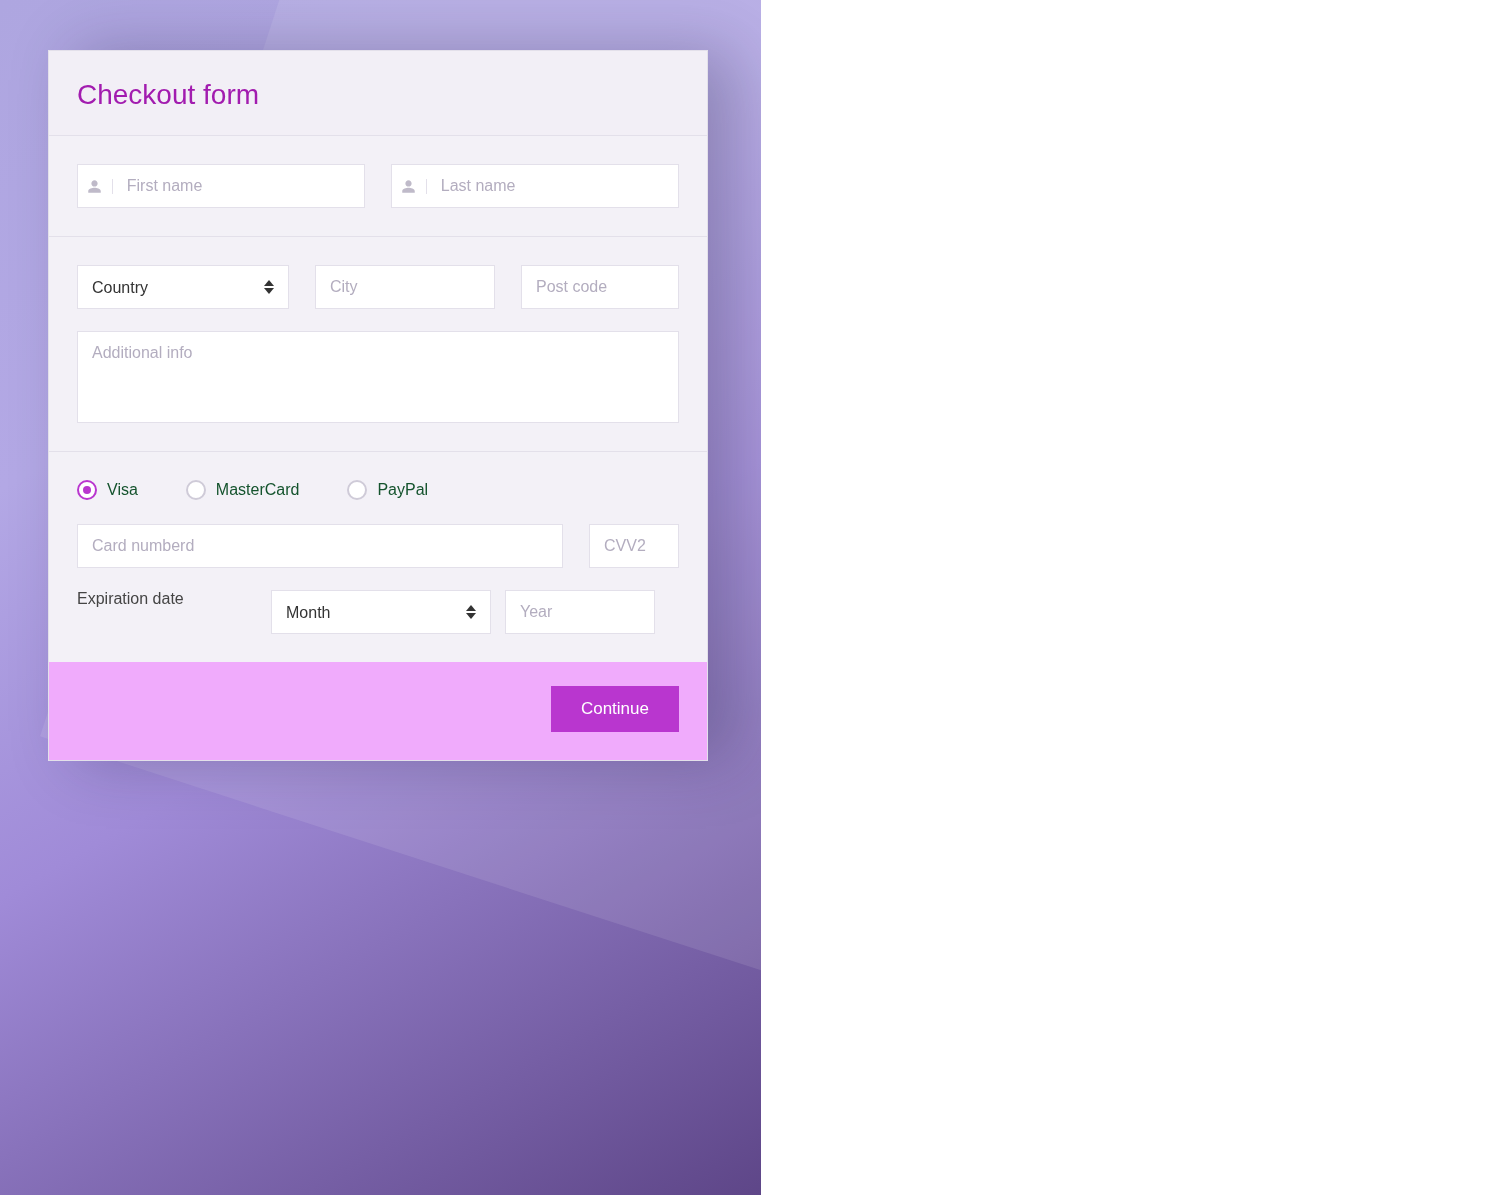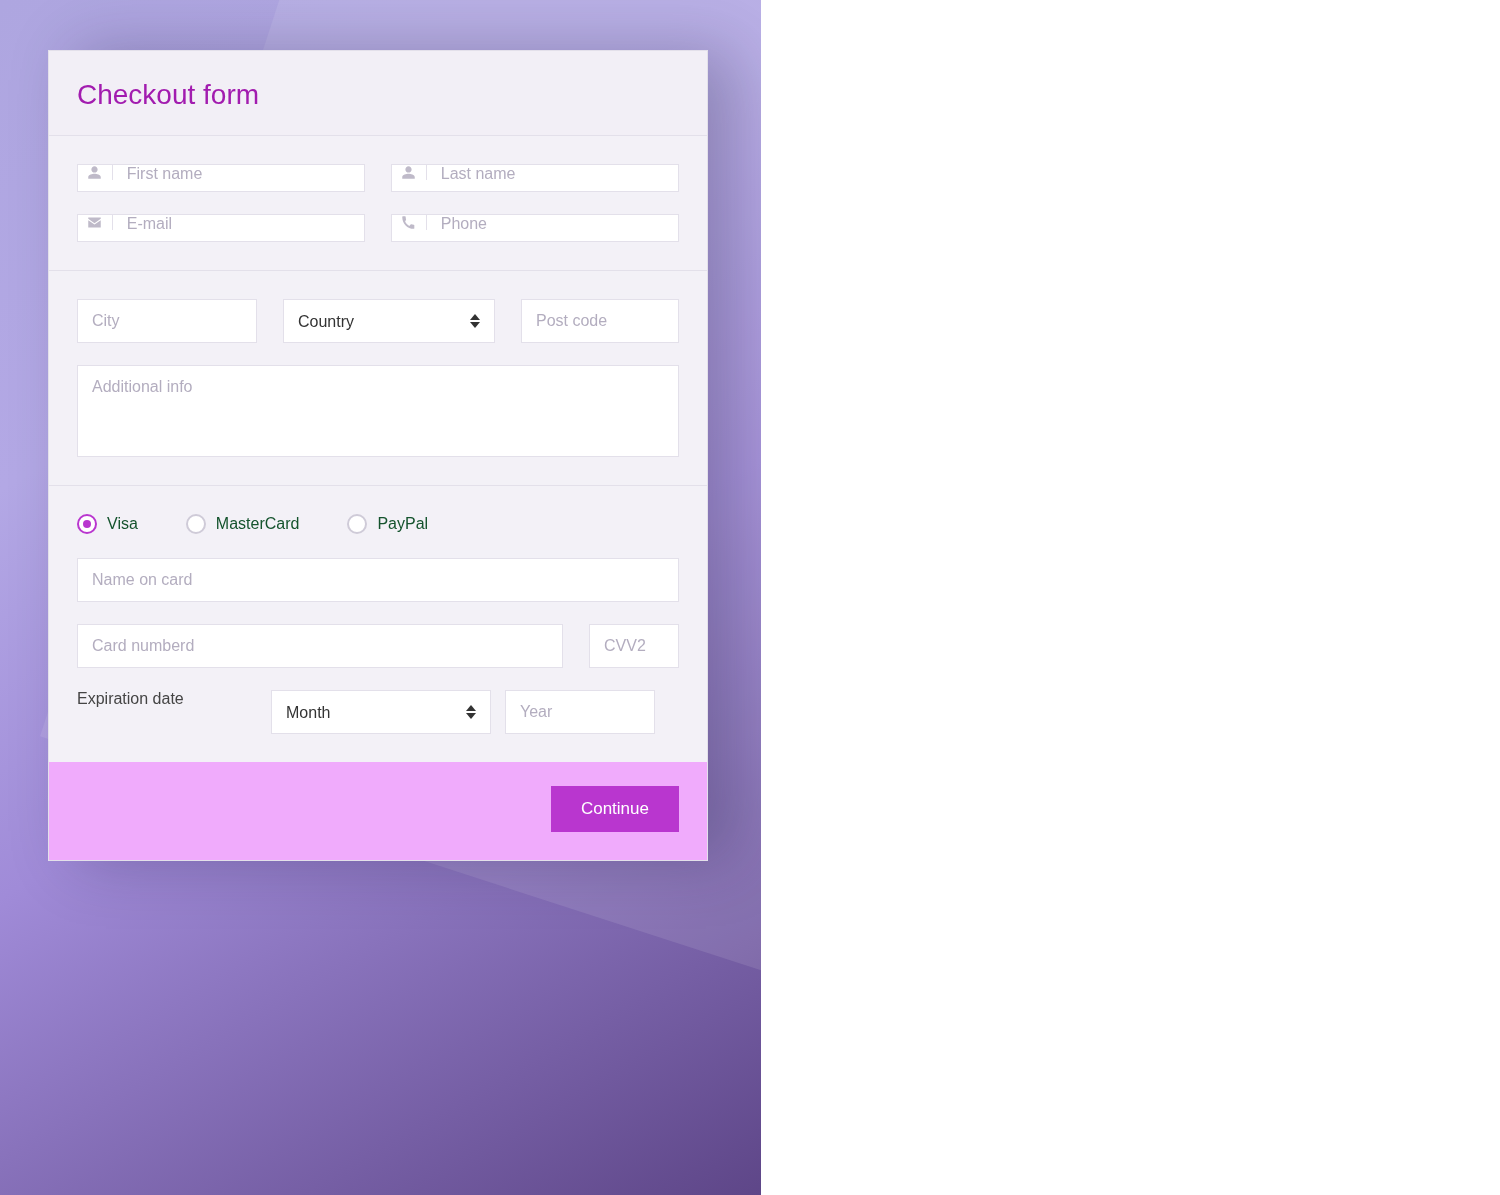--- a/index.html
+++ b/index.html
@@ -26,22 +26,22 @@
   background: #f2eff6;
 }
 .card-title { font-size: 28px; font-weight: 400; color: #a21caf; }
 .section { padding: 28px; border-bottom: 1px solid #e3e0ea; }
 .section.last  { border-bottom: none; }
 .row { display: flex; gap: 26px; }
 .row + .row { margin-top: 22px; }
 .col-6 { flex: 1 1 0; }
 
 .input-group {
-  display: flex; align-items: flex-start;
-  border: 1px solid #e3e0ea; background: #fff; height: 28px;
+  display: flex; align-items: center;
+  border: 1px solid #e3e0ea; background: #fff; height: 44px;
 }
 .input-prefix {
   width: 40px; display: flex; align-items: center; justify-content: center;
   border-right: 1px solid #e3e0ea; color: #bfbac9;
 }
 .field, .select {
   width: 100%; border: none; outline: none; background: transparent;
   font-size: 16px; padding: 0 14px; color: #333;
   font-family: inherit;
 }
@@ -122,59 +122,37 @@
           <div class="input-group">
             <span class="input-prefix">
               <svg class="icon-svg" viewBox="0 0 24 24" fill="currentColor">
                   <path d="M12 12c2.761 0 5-2.239 5-5s-2.239-5-5-5-5 2.239-5 5 2.239 5 5 5zm0 2c-3.337 0-10 1.674-10 5v3h20v-3c0-3.326-6.663-5-10-5z"></path>
                 </svg>
             </span>
             <input class="field" type="text" placeholder="Last name" style="">
           </div>
         </div>
       </div>
-      <div class="row">
-        <div class="col-6">
-          <div class="input-group">
-            <span class="input-prefix">
-              <svg class="icon-svg" viewBox="0 0 24 24" fill="currentColor">
-                  <path d="M2 4h20v2l-10 7L2 6V4zm0 4.236 10 7 10-7V20H2V8.236z"></path>
-                </svg>
-            </span>
-            <input class="field" type="text" placeholder="E-mail" style="">
-          </div>
-        </div>
-        <div class="col-6">
-          <div class="input-group">
-            <span class="input-prefix">
-              <svg class="icon-svg" viewBox="0 0 24 24" fill="currentColor">
-                  <path d="M6.6 10.8a15.05 15.05 0 0 0 6.6 6.6l2.2-2.2c.3-.3.7-.4 1.1-.3 1.2.4 2.5.6 3.8.6.6 0 1 .4 1 1V21c0 .6-.4 1-1 1C10.3 22 2 13.7 2 3c0-.6.4-1 1-1h3.5c.6 0 1 .4 1 1 0 1.3.2 2.6.6 3.8.1.4 0 .8-.3 1.1L6.6 10.8z"></path>
-                </svg>
-            </span>
-            <input class="field" type="text" placeholder="Phone" style="">
-          </div>
-        </div>
-      </div>
     </div>
 
     <div class="section">
       <div class="row">
-        <div style="flex:0 0 180px">
-          <input class="plain-input" type="text" placeholder="City" style="">
-        </div>
         <div style="flex:0 0 212px">
           <div class="select-wrap">
             <select>
               <option>Country</option>
             </select>
             <span class="sort-caret">
               <span class="caret-up"></span>
                 <span class="caret-down"></span>
             </span>
           </div>
+        </div>
+        <div style="flex:0 0 180px">
+          <input class="plain-input" type="text" placeholder="City" style="">
         </div>
         <div style="flex:1">
           <input class="plain-input" type="text" placeholder="Post code" style="">
         </div>
       </div>
       <div class="row">
         <textarea class="plain-input" style="flex: 1 1 0%;" placeholder="Additional info"></textarea>
       </div>
     </div>
 
@@ -188,23 +166,20 @@
           <span class="radio-dot"></span>
           <span class="radio-label">MasterCard</span>
         </label>
         <label class="radio">
           <span class="radio-dot"></span>
           <span class="radio-label">PayPal</span>
         </label>
       </div>
 
       <div class="row">
-        <input class="plain-input" type="text" style="flex: 1 1 0%;" placeholder="Name on card">
-      </div>
-      <div class="row">
         <input class="plain-input" type="text" style="flex: 1 1 0%;" placeholder="Card numberd">
         <input class="plain-input" type="text" style="flex: 0 0 90px;" placeholder="CVV2">
       </div>
 
       <div class="exprow">
         <span class="exp-label">Expiration date</span>
         <div class="select-wrap" style="flex:0 0 220px">
           <select>
             <option>Month</option>
           </select>

